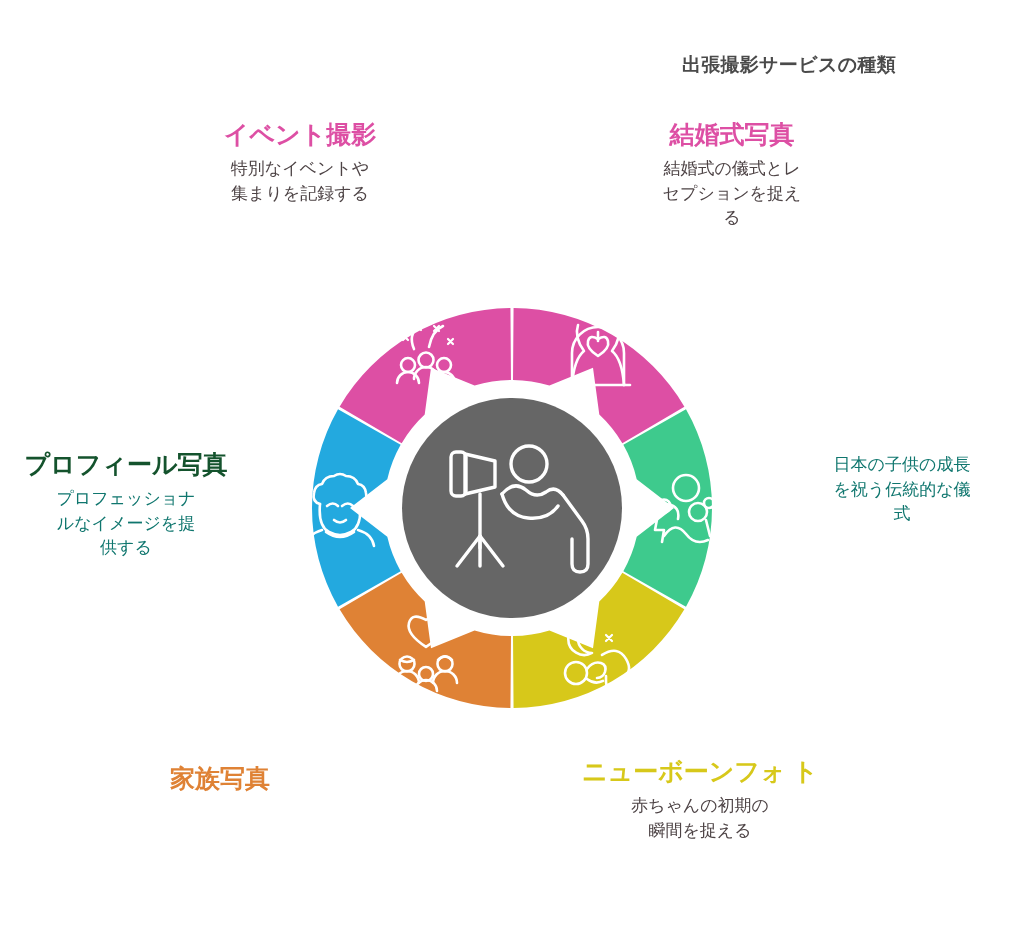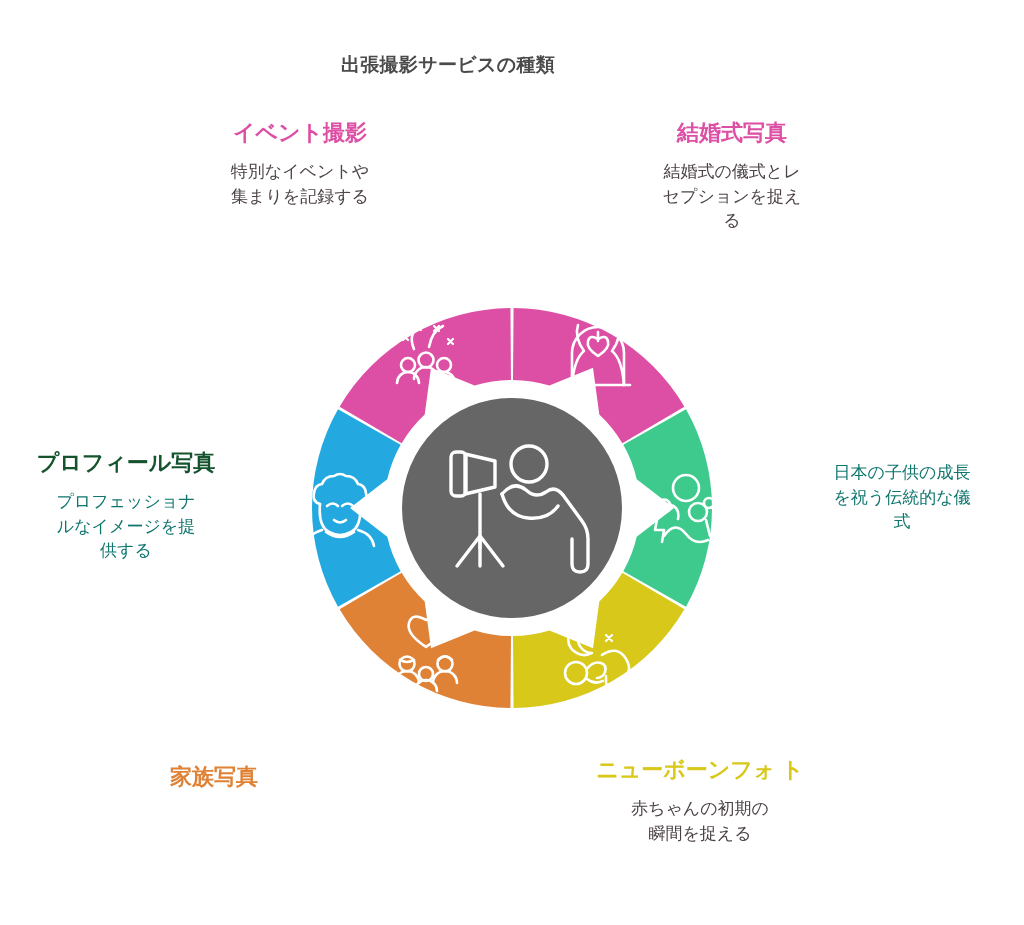--- a/index.html
+++ b/index.html
@@ -15,21 +15,21 @@
     overflow: hidden;
     font-family: "Liberation Sans", "DejaVu Sans", sans-serif;
     color: #3d3d3d;
   }
 
   #page-title {
     position: absolute;
     top: 52px;
     left: 0;
     width: 896px;
-    text-align: center;
+    text-align: right;
     font-size: 19px;
     font-weight: bold;
     color: #4a4a4a;
     letter-spacing: 0.3px;
   }
 
   #wheel-wrap {
     position: absolute;
     left: 252px;
     top: 248px;
@@ -37,30 +37,30 @@
     height: 520px;
   }
   #wheel-svg { display: block; }
 
   
   .label-block {
     position: absolute;
     box-sizing: border-box;
   }
   .label-title {
-    font-size: 22px;
+    font-size: 25px;
     font-weight: bold;
     line-height: 1.32;
     margin: 0 0 6px 0;
   }
   .label-desc {
     font-size: 17px;
     line-height: 1.45;
     color: #4d4345;
-    margin: 13px;
+    margin: 5px;
     white-space: pre-line;
   }
 
   
   .lb-event      { left: 150px;  top: 118px; width: 300px; text-align: center; }
   
   .lb-wedding    { left: 592px;  top: 118px; width: 280px; text-align: center; }
   
   .lb-shichigosan{ left: 786px;  top: 448px; width: 232px; text-align: center; }
   

